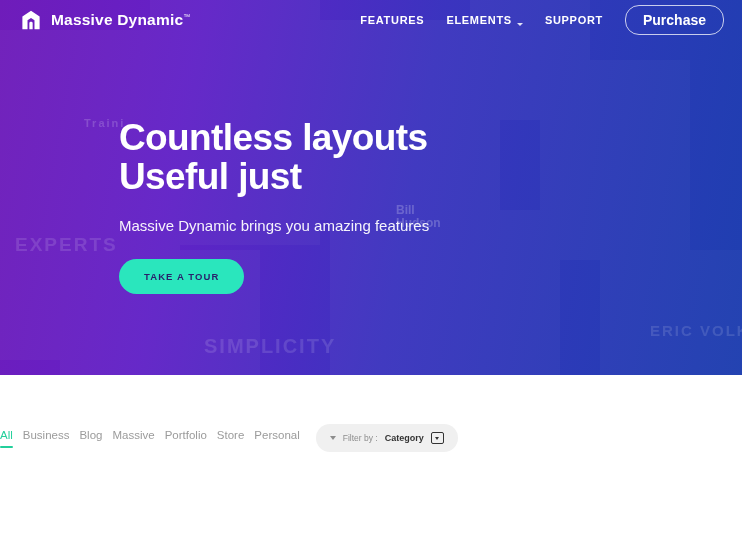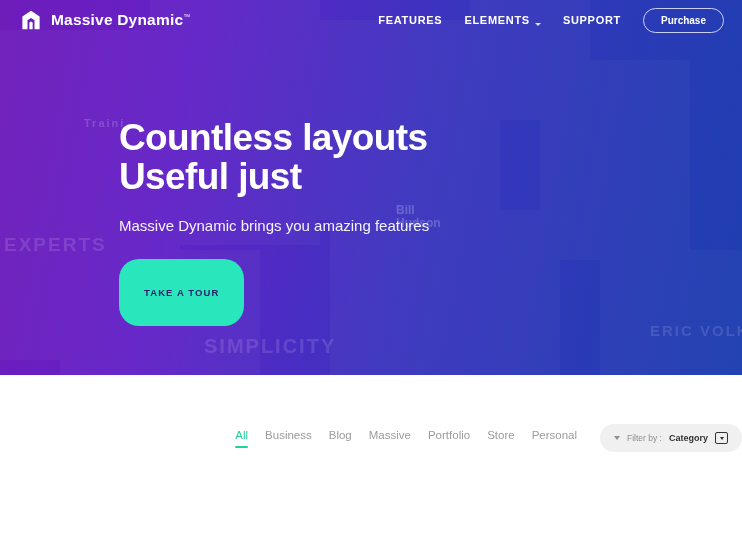--- a/index.html
+++ b/index.html
@@ -43,21 +43,21 @@
   .c8 { left: 470px; top: -10px; width: 120px; height: 130px; background:
         linear-gradient(120deg,#eae6f0 0%,#b1a6c3 100%); }
   .ghost-word {
     position: absolute;
     color: rgba(255,255,255,.13);
     font-weight: 700;
     letter-spacing: 2px;
     white-space: nowrap;
     pointer-events: none;
   }
-  .gw1 { left: 4px;   top: 234px; font-size: 19px; }
+  .gw1 { left: 15px;   top: 234px; font-size: 19px; }
   .gw2 { left: 204px; top: 335px; font-size: 20px; }
   .gw3 { left: 650px; top: 322px; font-size: 15px; }
   .gw4 { left: 84px;  top: 117px; font-size: 11px; color: rgba(255,255,255,.18); }
   .gw5 { left: 396px; top: 203px; font-size: 12px; color: rgba(255,255,255,.22); letter-spacing:0; }
   .gw6 { left: 396px; top: 216px; font-size: 12px; color: rgba(255,255,255,.22); letter-spacing:0; }
   .hero-tint {
     position: absolute; inset: 0;
     background: linear-gradient(100deg, rgba(111,28,186,.88) 0%, rgba(96,33,200,.85) 25%,
                 rgba(58,52,191,.86) 55%, rgba(30,63,176,.90) 100%);
   }
@@ -82,21 +82,21 @@
     text-transform: uppercase; cursor: pointer; white-space: nowrap;
     display: flex; align-items: flex-end; gap: 5px;
   }
   .caret { width: 0; height: 0; border-left: 3px solid transparent;
            border-right: 3px solid transparent; border-top: 3px solid rgba(255,255,255,.85);
            display: inline-block; }
   .purchase-btn {
     border: 1px solid rgba(255,255,255,.75);
     border-radius: 14px;
     padding: 6px 17px;
-    color: #ffffff; font-size: 10px; font-weight: 600;
+    color: #ffffff; font-size: 14px; font-weight: 600;
     background: transparent; cursor: pointer; white-space: nowrap;
   }
 
   
   .hero-copy { position: absolute; left: 119px; top: 118px; z-index: 4; }
   .hero-title {
     color: #ffffff; font-size: 37px; line-height: 39px;
     font-weight: 700; letter-spacing: -.6px; white-space: nowrap;
   }
   .hero-sub {
@@ -104,29 +104,29 @@
     color: rgba(255,255,255,.94);
     font-size: 15px; line-height: 22px; font-weight: 400;
     white-space: nowrap;
   }
   .tour-btn {
     margin-top: 22px;
     display: inline-block;
     background: #2ae6bd;
     color: #2a1f6b;
     font-size: 9.5px; font-weight: 700; letter-spacing: 1.1px;
-    padding: 28px 25px; border: none; border-radius: 20px;
+    padding: 12px 25px; border: none; border-radius: 20px;
     cursor: pointer;
   }
 
   
   .portfolio { position: absolute; left: 0; top: 375px; width: 742px; height: 160px; background: #fff; }
   .filters {
-    display: flex; align-items: center; justify-content: flex-end;
-    gap: 17px; height: 68px; padding-top: 58px;
+    display: flex; align-items: center; justify-content: flex-start;
+    gap: 10px; height: 68px; padding-top: 58px;
   }
   .tab {
     font-size: 11.5px; color: #9b9b9b; cursor: pointer; position: relative;
     padding-bottom: 7px; white-space: nowrap;
   }
   .tab.active { color: #23cf9b; }
   .tab.active::after {
     content: ""; position: absolute; left: 0; right: 0; bottom: 0;
     height: 2px; background: #23cf9b; border-radius: 1px;
   }

